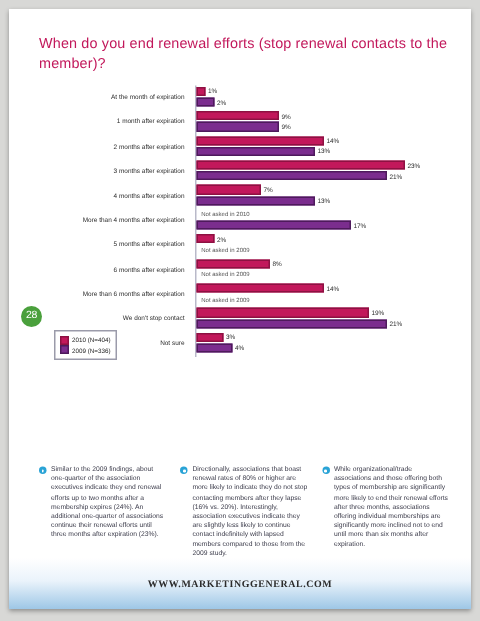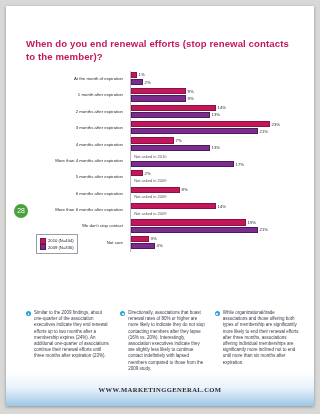--- a/index.html
+++ b/index.html
@@ -19,22 +19,22 @@
     position:absolute;left:20px;top:14px;right:14px;bottom:34px;
   }
   
   .page-badge{
     position:absolute;left:8px;top:198px;width:14px;height:14px;border-radius:50%;
     background:#4aa03c;color:#fff;font-size:7px;line-height:14px;text-align:center;
     font-family:"Liberation Sans", sans-serif;letter-spacing:-.2px;
   }
   
   .heading{
-    color:#c2185b;font-weight:bold;font-size:9.6px;line-height:12.5px;
-    margin:18px 0 8px 0;letter-spacing:.1px;
+    color:#c2185b;font-weight:normal;font-size:9.6px;line-height:12.5px;
+    margin:4px 0 8px 0;letter-spacing:.1px;
   }
   
   .chart{
     position:relative;width:252px;height:185px;margin:0 auto 0 10px;
     font-size:4.3px;color:#333;
   }
   .axis-line{
     position:absolute;left:94px;top:0;bottom:4px;width:1px;background:#b9b9c9;
   }
   .row{

